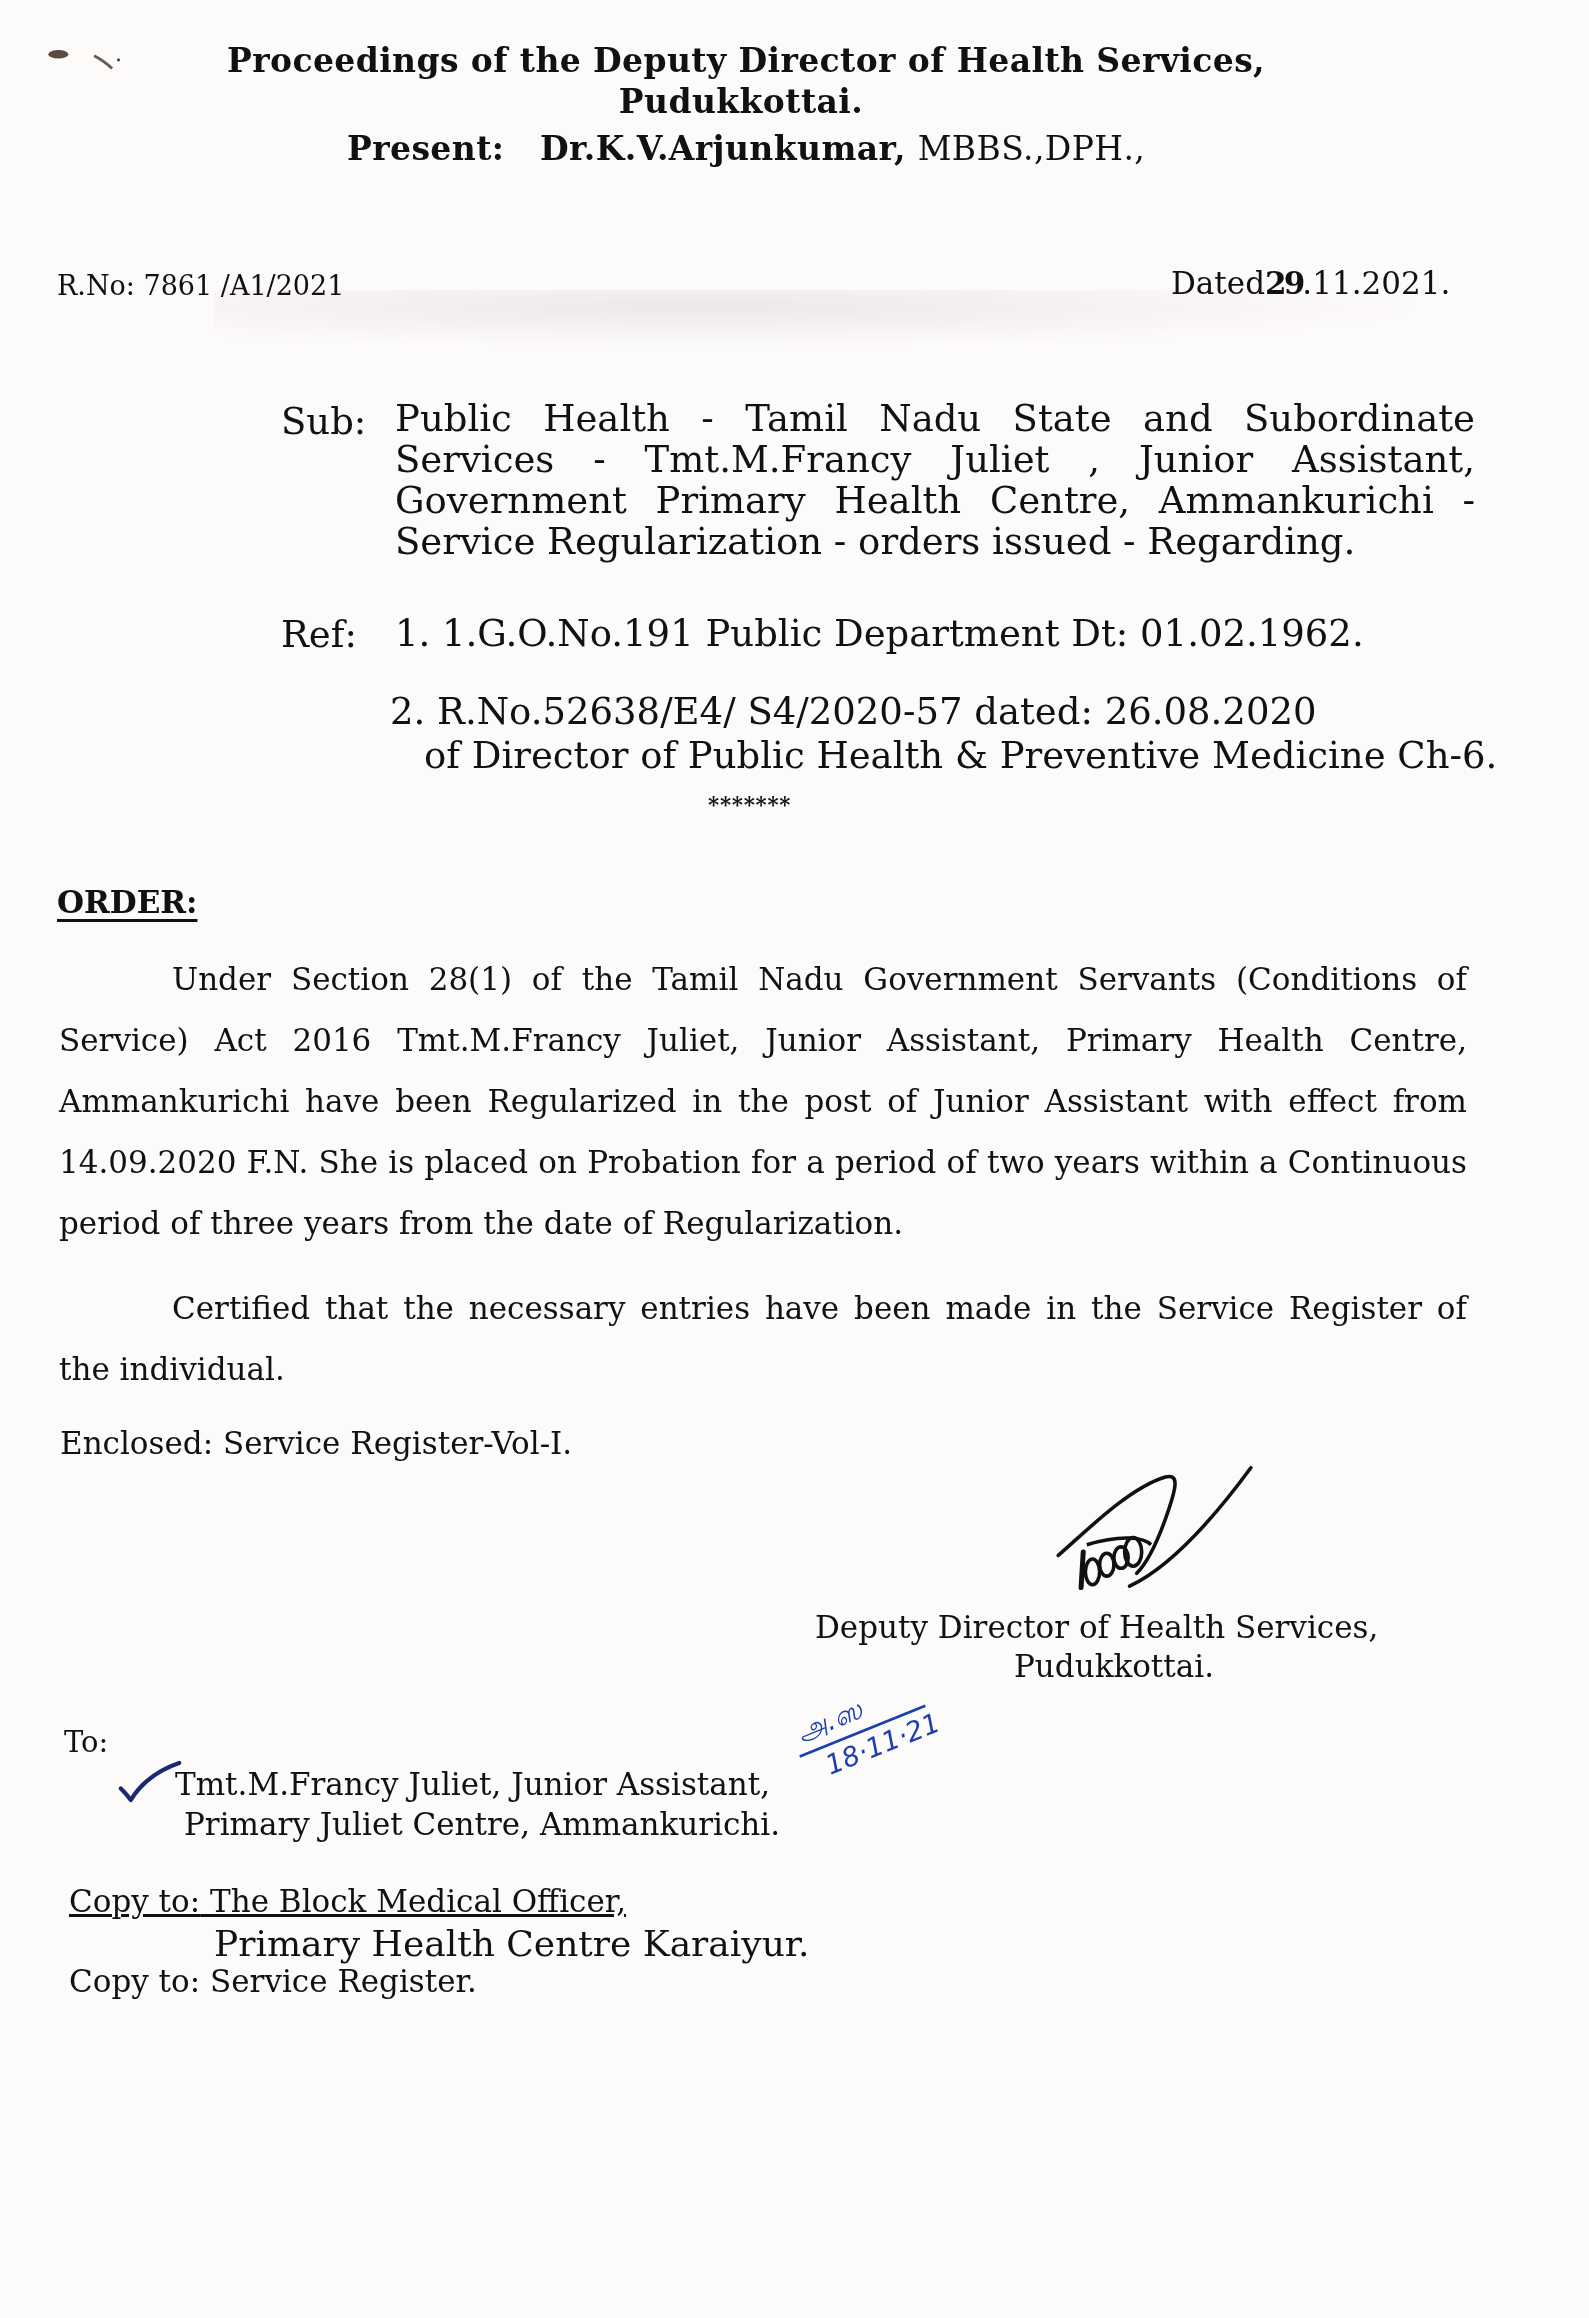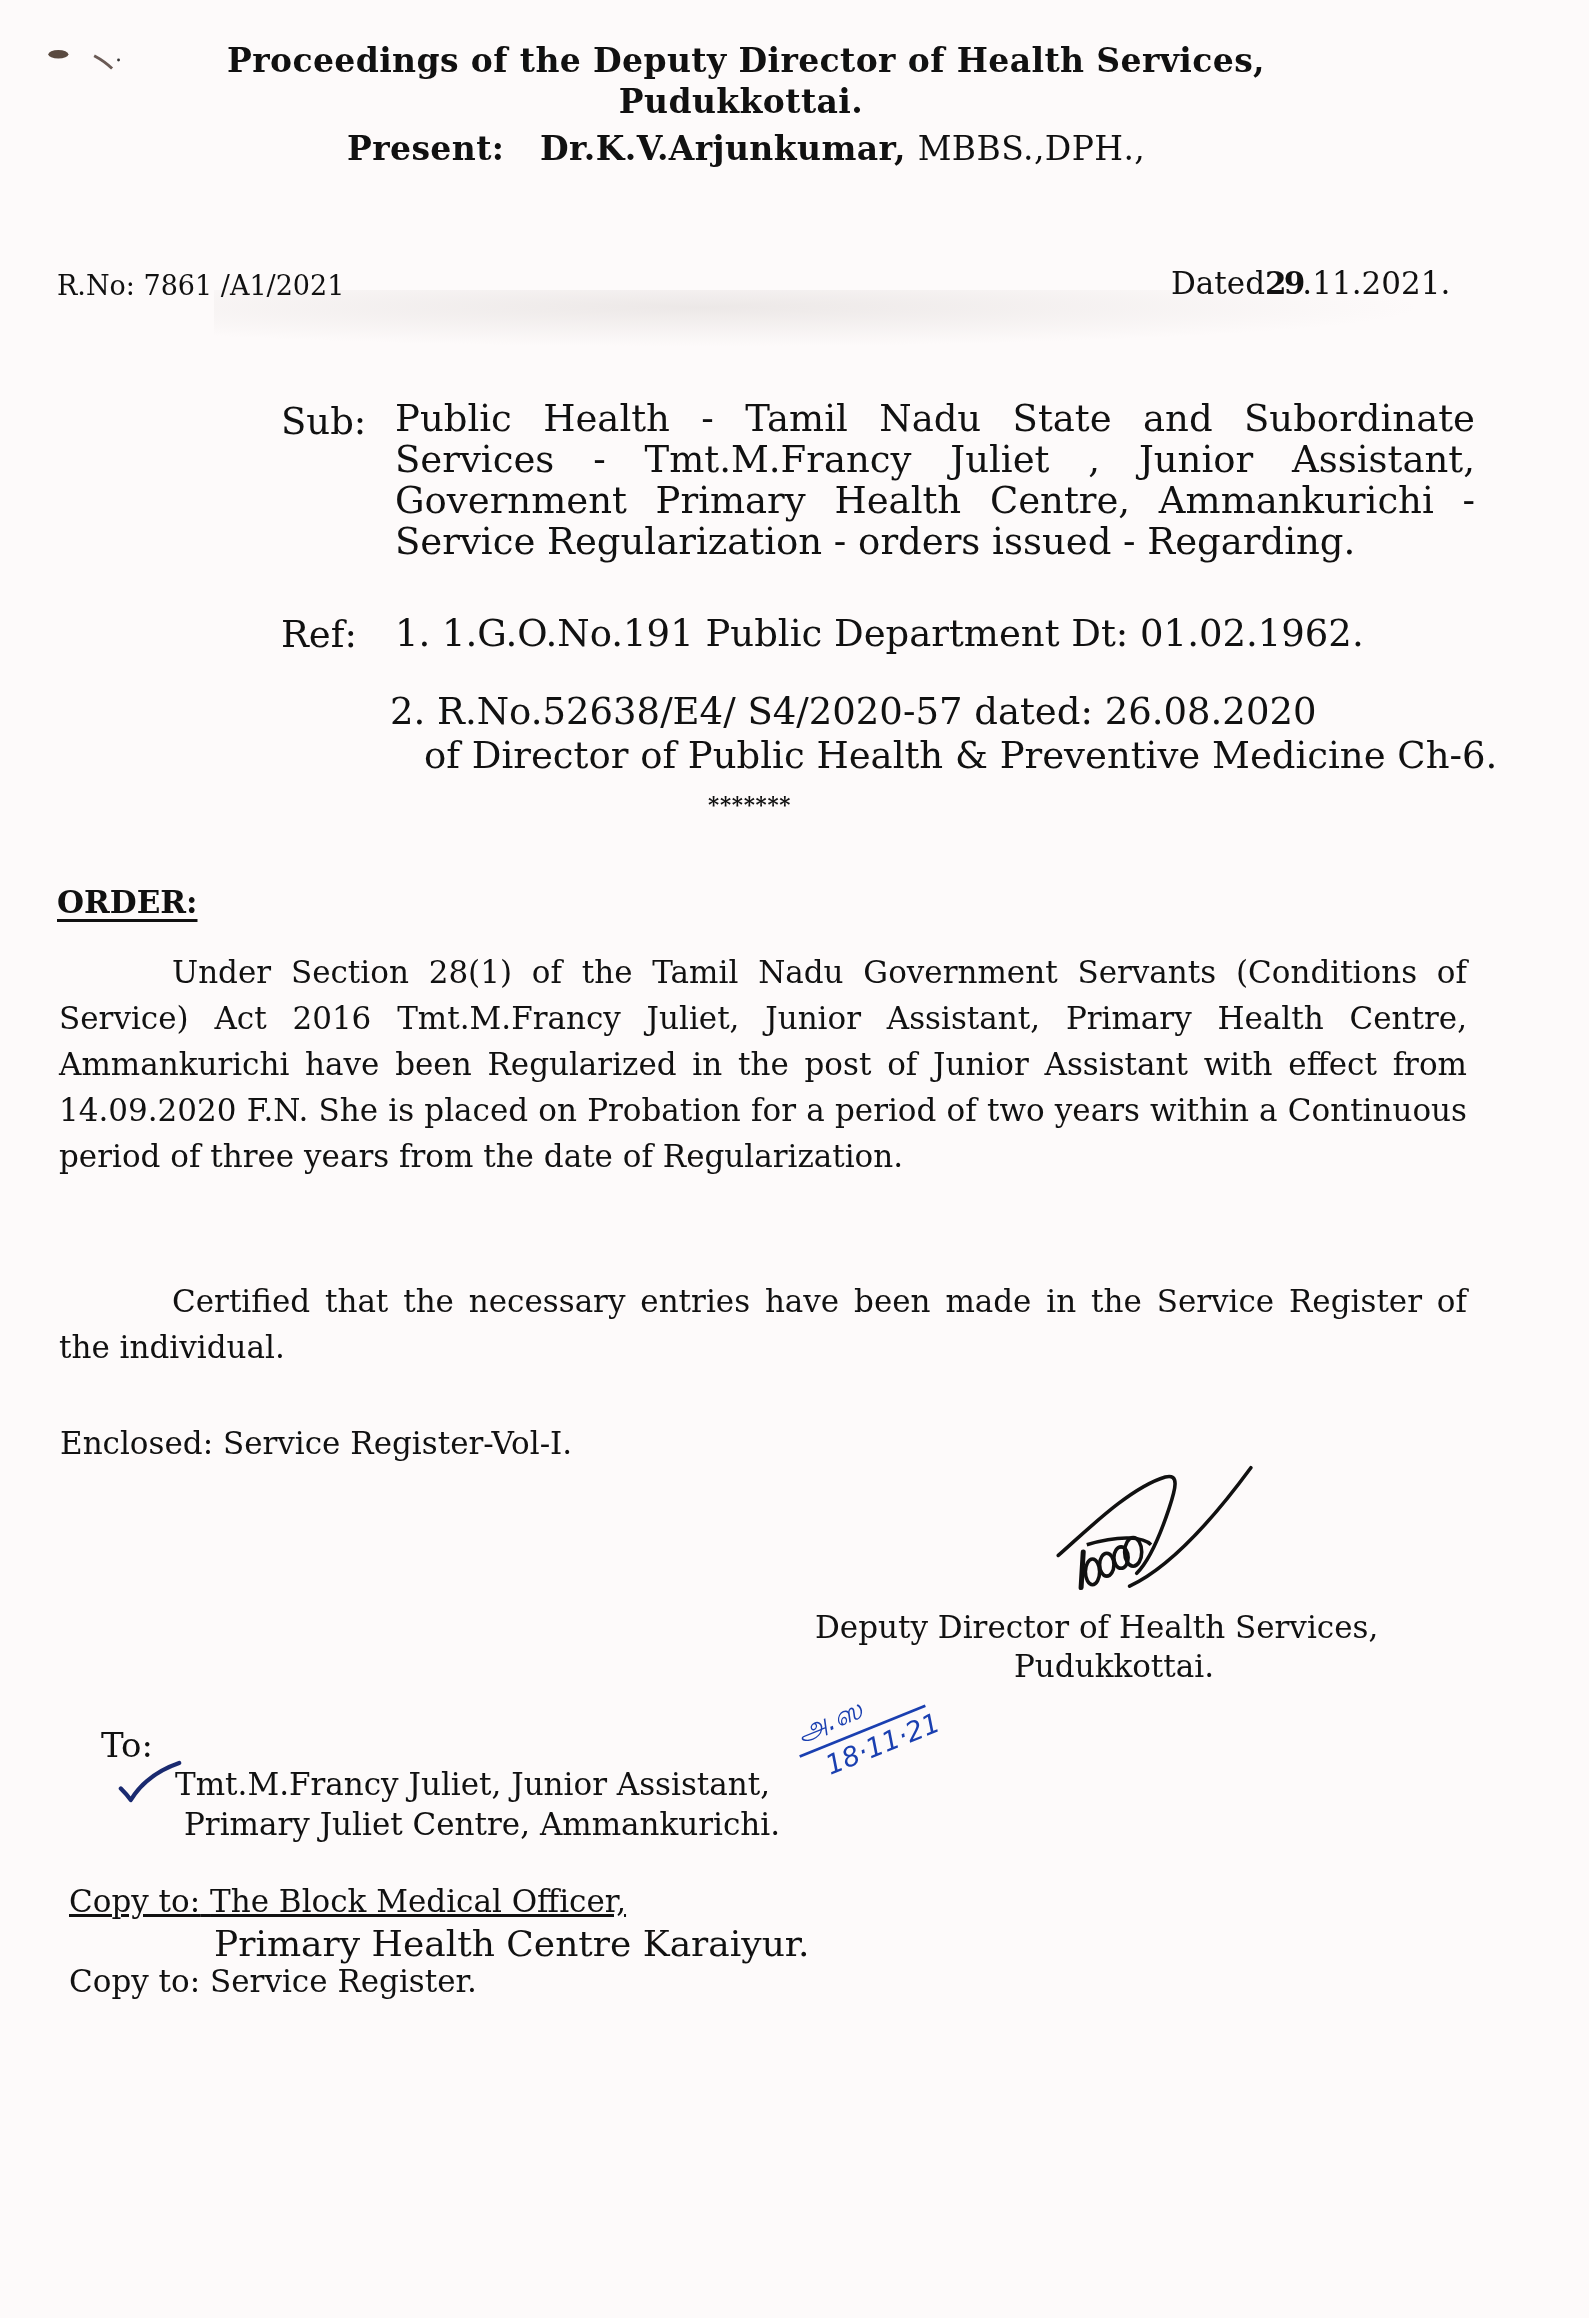--- a/index.html
+++ b/index.html
@@ -28,29 +28,29 @@
   .label { font-size: 37px; text-align: center; }
   .para-text { font-size: 37px; line-height: 41px; }
   .sub-label { left: 281px; top: 400px; }
   .sub-text { left: 395px; top: 398px; width: 1080px; white-space: normal; text-align: justify; text-align-last: left; }
   .ref-label { left: 281px; top: 613px; }
   .ref1 { left: 395px; top: 612px; }
   .ref2 { left: 390px; top: 690px; }
   .ref2b { left: 424px; top: 734px; }
   .stars { left: 708px; top: 792px; font-size: 21.4px; letter-spacing: 0.7px; font-weight: bold; }
   .order-head { left: 57px; top: 884px; font-size: 31px; font-weight: bold; text-decoration: underline; text-decoration-thickness: 2.9px; text-underline-offset: 5.7px; }
-  .body-para { left: 59px; width: 1408px; white-space: normal; text-align: justify; text-align-last: left; font-size: 31px; line-height: 46px; text-indent: 113px; }
+  .body-para { left: 59px; width: 1408px; white-space: normal; text-align: justify; text-align-last: left; font-size: 31px; line-height: 61px; text-indent: 113px; }
   .p1 { top: 949px; }
   .p2 { top: 1278px; }
   .enclosed { left: 60px; top: 1425px; font-size: 31px; }
   .sig { left: 1044px; top: 1459px; }
   .desig1 { left: 815px; top: 1609px; font-size: 31px; }
   .desig2 { left: 1014px; top: 1648px; font-size: 31px; }
   .blue-note { left: 786px; top: 1673px; }
-  .to-label { left: 64px; top: 1725px; font-size: 34px; margin-left: 37px; }
+  .to-label { left: 64px; top: 1725px; font-size: 29px; }
   .tick { left: 118px; top: 1760px; }
   .to1 { left: 175px; top: 1766px; font-size: 31px; }
   .to2 { left: 184px; top: 1806px; font-size: 31px; }
   .cc1 { left: 69px; top: 1883px; font-size: 31px; text-decoration: underline; }
   .cc1b { left: 214px; top: 1923px; font-size: 36px; }
   .cc2 { left: 69px; top: 1963px; font-size: 31px; }
 </style>
 </head>
 <body>
 

